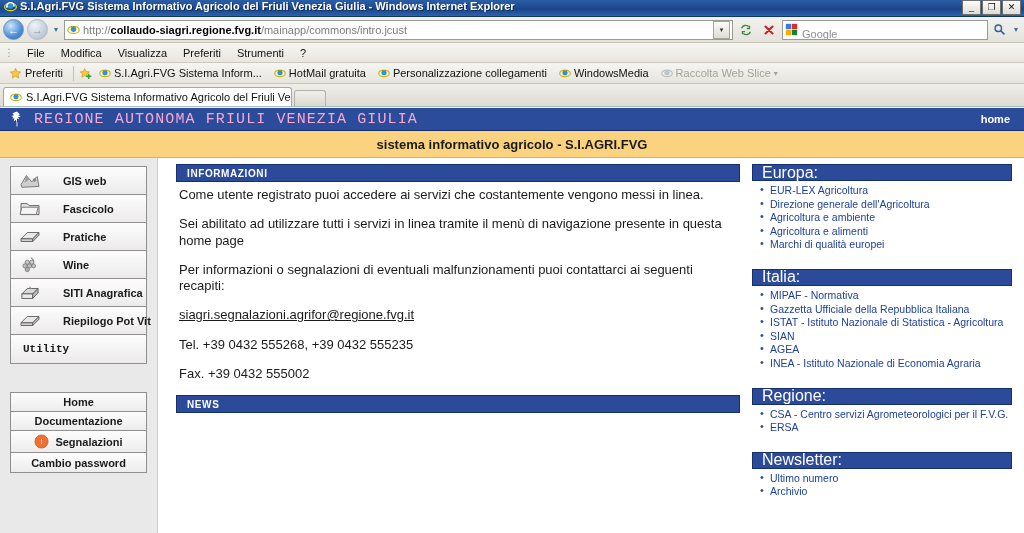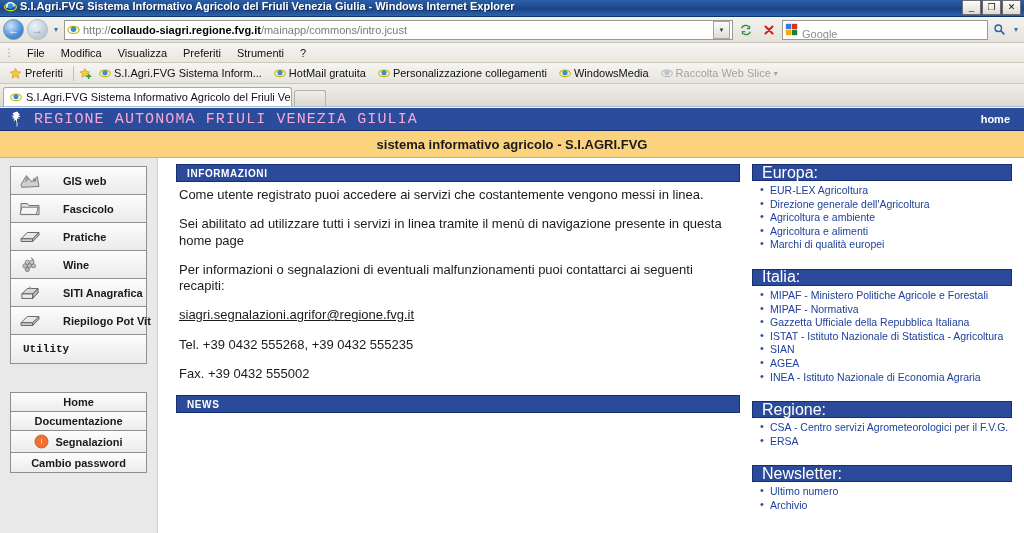--- a/index.html
+++ b/index.html
@@ -574,21 +574,20 @@
           <li><span class="lbl">Direzione generale dell'Agricoltura</span></li>
           <li><span class="lbl">Agricoltura e ambiente</span></li>
           <li><span class="lbl">Agricoltura e alimenti</span></li>
           <li><span class="lbl">Marchi di qualità europei</span></li>
         </ul>
 
         <div class="rbox-head">
           <span>Italia:</span>
         </div>
         <ul class="rlist">
-          <li><span class="lbl">MIPAF - Ministero Politiche Agricole e Forestali</span></li>
           <li><span class="lbl">MIPAF - Normativa</span></li>
           <li><span class="lbl">Gazzetta Ufficiale della Repubblica Italiana</span></li>
           <li><span class="lbl">ISTAT - Istituto Nazionale di Statistica - Agricoltura</span></li>
           <li><span class="lbl">SIAN</span></li>
           <li><span class="lbl">AGEA</span></li>
           <li><span class="lbl">INEA - Istituto Nazionale di Economia Agraria</span></li>
         </ul>
 
         <div class="rbox-head">
           <span>Regione:</span>

